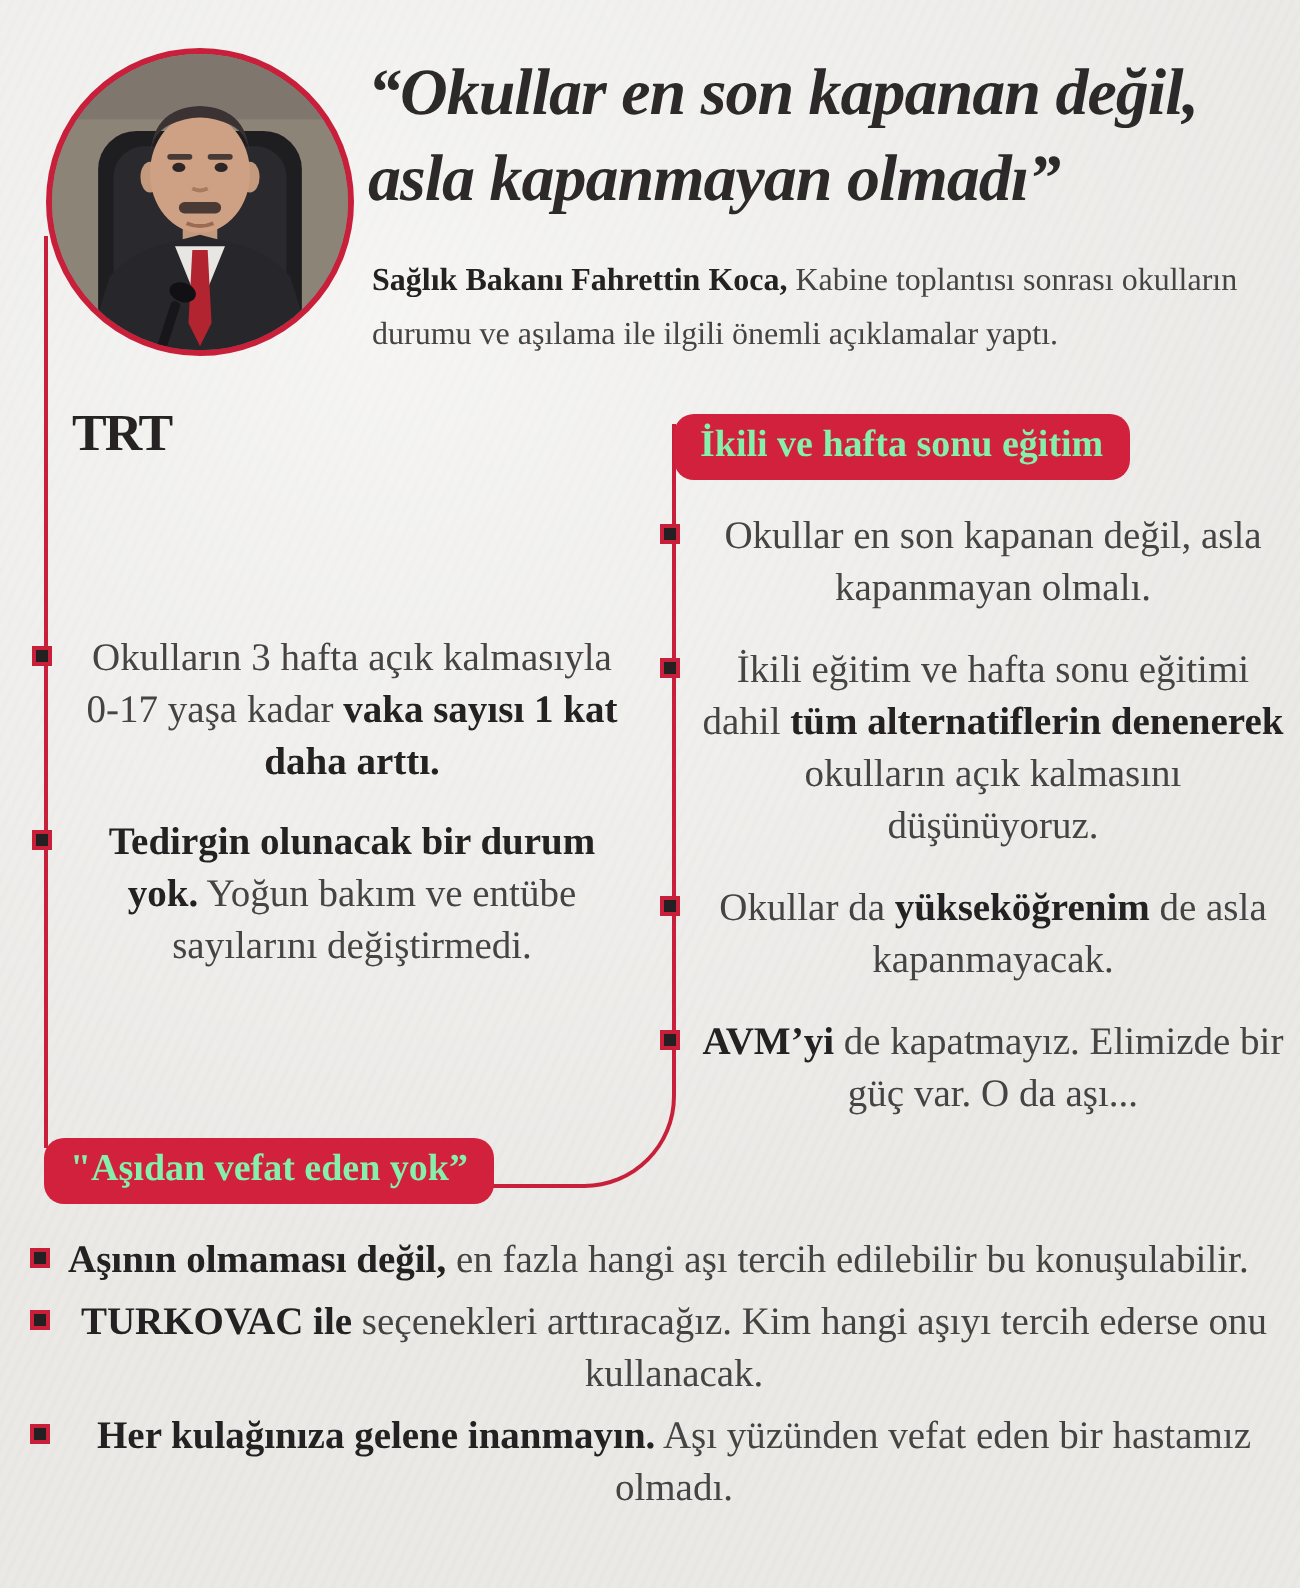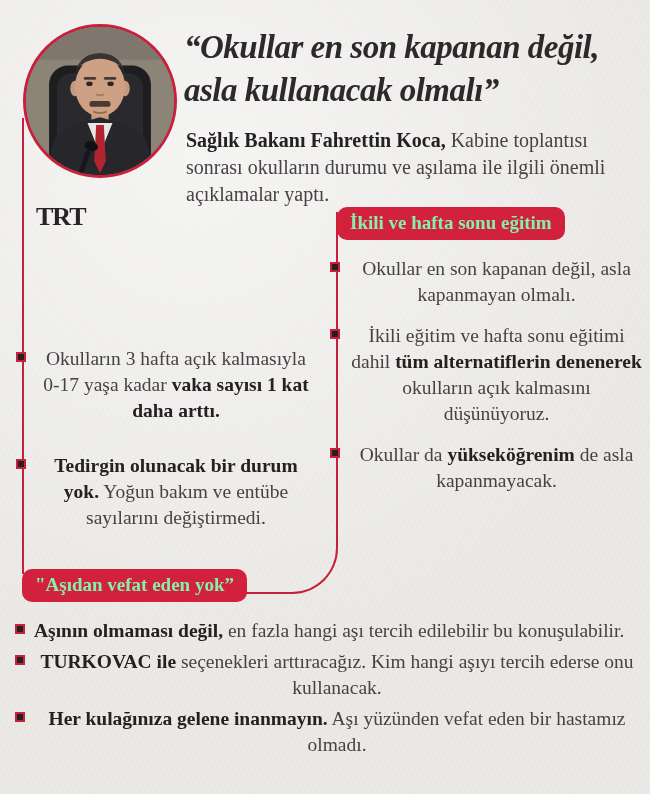--- a/index.html
+++ b/index.html
@@ -33,40 +33,40 @@
   .photo{
     position:absolute;left:23px;top:24px;width:154px;height:154px;
     border-radius:50%;border:3px solid var(--accent);overflow:hidden;background:#8d8478;
   }
   .photo svg{display:block;width:100%;height:100%;}
   
   .quote{position:absolute;left:184px;top:26px;width:460px;
     font-size:33px;line-height:43px;font-weight:bold;font-style:italic;
     color:var(--ink);letter-spacing:-.5px;}
   .intro{position:absolute;left:186px;top:127px;width:448px;
-    font-size:20px;line-height:27px;color:var(--body);}
+    font-size:16px;line-height:27px;color:var(--body);}
   .intro .bold{font-weight:bold;color:var(--bold-ink);}
   
   .logo{position:absolute;left:36px;top:202px;display:flex;align-items:center;gap:19px;flex-direction:column;}
   .logo .trt{font-size:26px;font-weight:900;letter-spacing:-1px;color:#272324;}
   .logo .haber{font-size:26px;font-weight:900;letter-spacing:-.5px;color:#fff;
     background:var(--logo-red);border-radius:5px;padding:1px 8px 2px;}
   
   .badge{position:absolute;background:var(--badge);color:#86efac;font-weight:bold;
     font-size:19px;line-height:22px;padding:5px 13px 6px;border-radius:10px;white-space:nowrap;}
   .badge-right{left:337px;top:207px;}
   .badge-left{left:22px;top:264px;}
   .badge-bottom{left:22px;top:569px;}
   
   .list{position:absolute;}
   .list-left{left:16px;top:317px;width:300px;}
   .list-right{left:330px;top:256px;width:315px;}
   .list-bottom{left:15px;top:618px;width:625px;}
   .bullet-row{display:flex;align-items:flex-start;}
-  .list-left .bullet-row{margin-bottom:14px;margin-top:29px;}
+  .list-left .bullet-row{margin-bottom:14px;}
   .list-right .bullet-row{margin-bottom:15px;}
   .list-bottom .bullet-row{margin-bottom:5px;}
   .bullet-sq{flex:0 0 auto;width:10px;height:10px;margin-top:6px;
     background:#241f21;border:2px solid var(--accent);}
   .list-left .bullet-sq{margin-right:10px;}
   .list-right .bullet-sq{margin-right:8px;}
   .list-bottom .bullet-sq{margin-right:9px;}
   .bullet-text{font-size:19.5px;line-height:26px;color:var(--body);text-align:center;}
   .bullet-text .bold{font-weight:bold;color:var(--bold-ink);}
 </style>
@@ -99,21 +99,21 @@
       <path d="M73,70 Q77,72 81,70" stroke="#a87a60" stroke-width="2" fill="none"></path>
       <rect x="66" y="77" width="22" height="6" rx="3" fill="#4a3a35"></rect>
       <path d="M70,88 Q77,91 84,88" stroke="#9c6a52" stroke-width="2" fill="none"></path>
       <rect x="58" y="128" width="5" height="28" rx="2" transform="rotate(18 60 142)" fill="#17161a"></rect>
       <ellipse cx="68" cy="124" rx="7" ry="5" transform="rotate(18 68 124)" fill="#111014"></ellipse>
     </svg>
   </div>
 
   <div class="quote">
     <div>“Okullar en son kapanan değil,</div>
-    <div>asla kullanacak olmalı”</div>
+    <div>asla kapanmayan olmadı”</div>
   </div>
 
   <p class="intro"><span class="bold">Sağlık Bakanı Fahrettin Koca,</span><span> Kabine toplantısı sonrası okulların durumu ve aşılama ile ilgili önemli açıklamalar yaptı.</span></p>
 
   <div class="logo">
     <span class="trt">TRT</span>
   </div>
 
   <div class="badge badge-right">İkili ve hafta sonu eğitim</div>
   <div class="badge badge-bottom">"Aşıdan vefat eden yok”</div>
@@ -139,20 +139,24 @@
   <div class="bullet-row">
     <span class="bullet-sq"></span>
     <p class="bullet-text"><span>İkili eğitim ve hafta sonu eğitimi dahil </span><span class="bold">tüm alternatiflerin denenerek</span><span> okulların açık kalmasını düşünüyoruz.</span></p>
   </div>
 
   <div class="bullet-row">
     <span class="bullet-sq"></span>
     <p class="bullet-text"><span>Okullar da </span><span class="bold">yükseköğrenim</span><span> de asla kapanmayacak.</span></p>
   </div>
 
+  <div class="bullet-row">
+    <span class="bullet-sq"></span>
+    <p class="bullet-text"><span class="bold">AVM’yi</span><span> de kapatmayız. Elimizde bir güç var. O da aşı...</span></p>
+  </div>
 </div>
   <div class="list list-bottom">
   <div class="bullet-row">
     <span class="bullet-sq"></span>
     <p class="bullet-text"><span class="bold">Aşının olmaması değil,</span><span> en fazla hangi aşı tercih edilebilir bu konuşulabilir.</span></p>
   </div>
 
   <div class="bullet-row">
     <span class="bullet-sq"></span>
     <p class="bullet-text"><span class="bold">TURKOVAC ile</span><span> seçenekleri arttıracağız. Kim hangi aşıyı tercih ederse onu kullanacak.</span></p>

